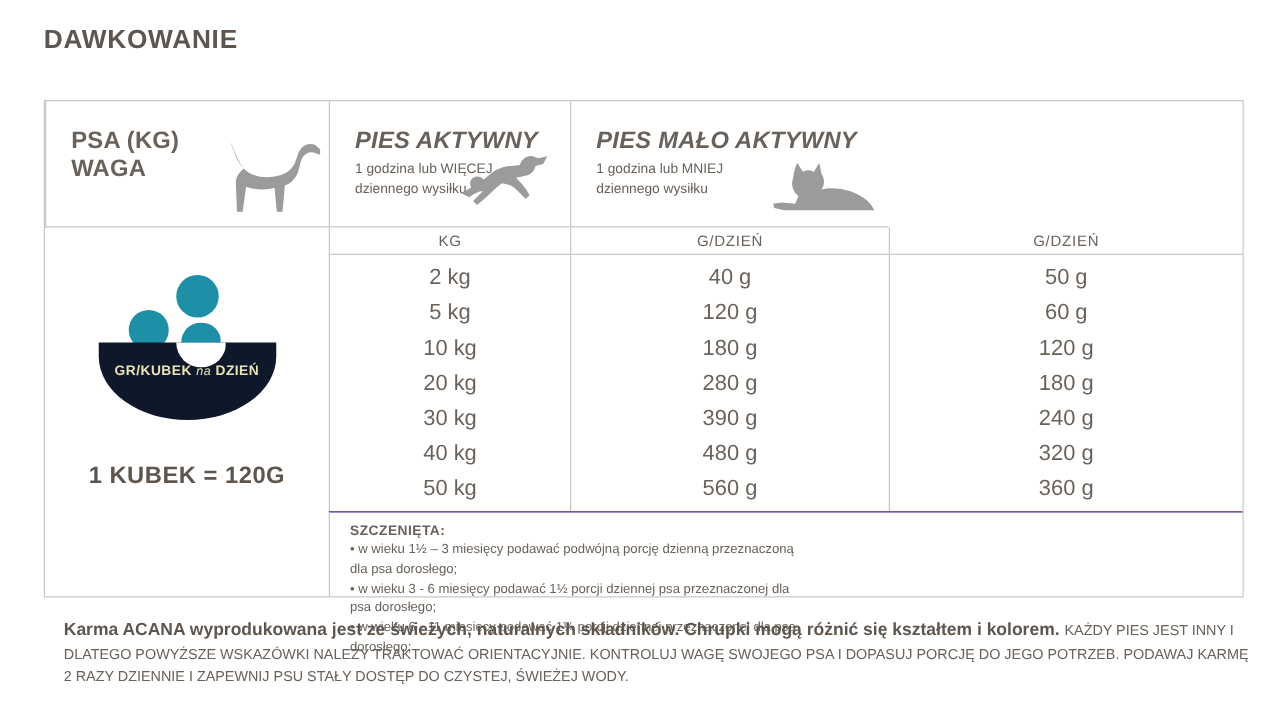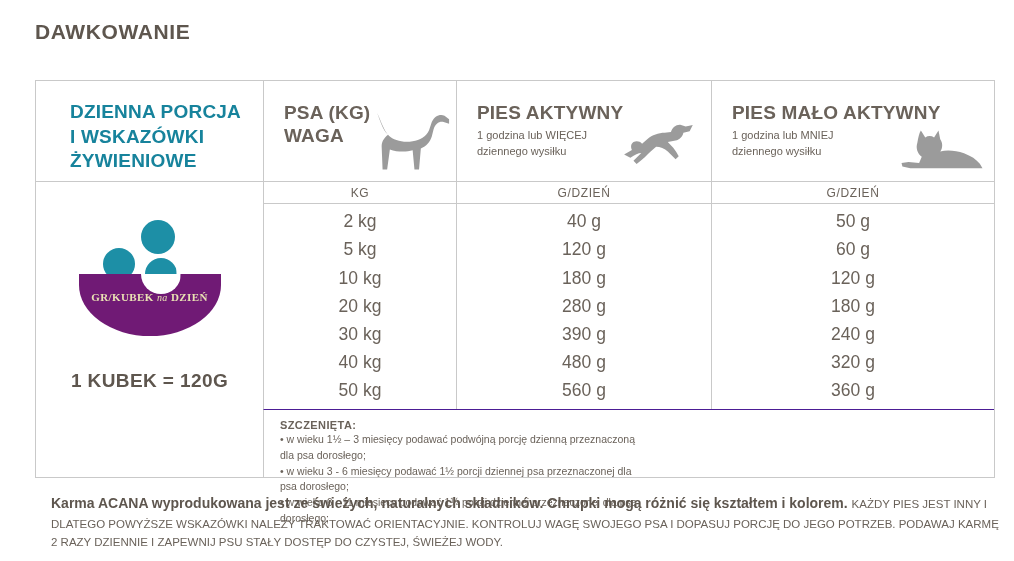--- a/index.html
+++ b/index.html
@@ -15,21 +15,21 @@
            border:1px solid #c9c9c9; background:#fff; }
   .bl { border-left:1px solid #c9c9c9; }
   .bb { border-bottom:1px solid #c9c9c9; }
   .bt { border-top:1px solid #4c1d95; }
 
   .portion-header { grid-column:1; grid-row:1; padding:19px 8px 0 34px; }
   .portion-line { color:#17839c; font-size:19px; font-weight:bold; line-height:1.3; letter-spacing:.2px; }
 
   .hdr-cell { position:relative; padding:20px 0 0 20px; }
   .col-title { font-size:19px; font-weight:bold; color:#6a625a; line-height:1.22; letter-spacing:.2px; width:110px; }
-  .col-title.wide { width:230px; }
+  .col-title.wide { width:230px;font-style:italic; }
   .col-sub { font-size:11px; line-height:1.45; color:#6a625a; margin-top:4px; }
   .dog-svg { position:absolute; fill:#9b9b9b; }
   .dog-standing { right:6px; bottom:6px; width:82px; height:64px; }
   .dog-running  { right:12px; bottom:12px; width:78px; height:46px; }
   .dog-lying    { right:8px;  bottom:10px; width:88px; height:46px; }
 
   .sub { display:flex; align-items:center; justify-content:center;
          font-size:12px; letter-spacing:.6px; color:#6a625a; }
 
   .data-col { display:flex; flex-direction:column; justify-content:space-around;
@@ -38,23 +38,23 @@
 
   
   .portion-body { grid-column:1; grid-row:2 / 5; position:relative; }
   .bowl-graphic { position:relative; width:150px; height:150px; margin:24px auto 0; }
   .ball { position:absolute; border-radius:50%; background:#1d8fa6; }
   .ball-left { width:32px; height:32px; left:28px; top:42px; }
   .ball-top  { width:34px; height:34px; left:66px; top:14px; }
   .ball-dip  { width:32px; height:32px; left:70px; top:52px; clip-path:inset(0 0 50% 0); z-index:3; }
   .notch { position:absolute; width:40px; height:40px; left:66px; top:48px; background:#fff;
            border-radius:50%; clip-path:inset(50% 0 0 0); z-index:2; }
-  .bowl { position:absolute; left:4px; top:68px; width:142px; height:62px; background:#701a75;
+  .bowl { position:absolute; left:4px; top:68px; width:142px; height:62px; background:#0f172a;
           border-radius:0 0 120px 120px / 0 0 86px 86px; z-index:1;
-          display:flex; justify-content:center; padding-top:17px;font-family:Liberation Serif, serif; }
+          display:flex; justify-content:center; padding-top:17px; }
   .bowl-label { color:#e9e2b3; font-size:11px; font-weight:bold; letter-spacing:.4px; white-space:nowrap; }
   .bowl-label .na { font-style:italic; font-weight:normal; font-size:10px; }
   .cup-note { text-align:center; font-size:19px; font-weight:bold; color:#5e564e;
               letter-spacing:.4px; margin-top:14px; }
 
   
   .notes { grid-column:2 / 5; grid-row:4; display:flex; padding:9px 14px 4px 16px; }
   .notes-left { width:53%; padding-right:14px; }
   .notes-right { flex:1; }
   .note-h { font-size:11px; font-weight:bold; letter-spacing:.4px; color:#6a625a; margin-bottom:1px; }
@@ -67,25 +67,20 @@
 </style>
 </head>
 <body>
 
 <div class="page">
 
   <div class="title">DAWKOWANIE</div>
 
   <div class="table">
 
-    <div class="portion-header bb">
-      <div class="portion-line">DZIENNA PORCJA</div>
-      <div class="portion-line">I WSKAZÓWKI</div>
-      <div class="portion-line">ŻYWIENIOWE</div>
-    </div>
 
     <div class="hdr-cell bl bb">
       <div class="col-title">
         <div>PSA (KG)</div>
         <div>WAGA</div>
       </div>
       <svg class="dog-svg dog-standing" viewBox="0 0 90 70">
         <path d="M10 2 C14 12 16 20 22 26 C17 30 15 34 15 39 L16 64 L21 64 L24 42 C32 45 42 45 49 43 L51 64 L56 64 L58 41 C64 39 68 34 70 28 L72 20 C74 14 78 11 83 12 L89 14 L89 9 L84 5 C78 3 73 6 70 12 L67 21 C64 28 57 32 49 33 C39 35 28 32 23 27 C17 21 14 10 10 2 Z"></path>
       </svg>
     </div>

